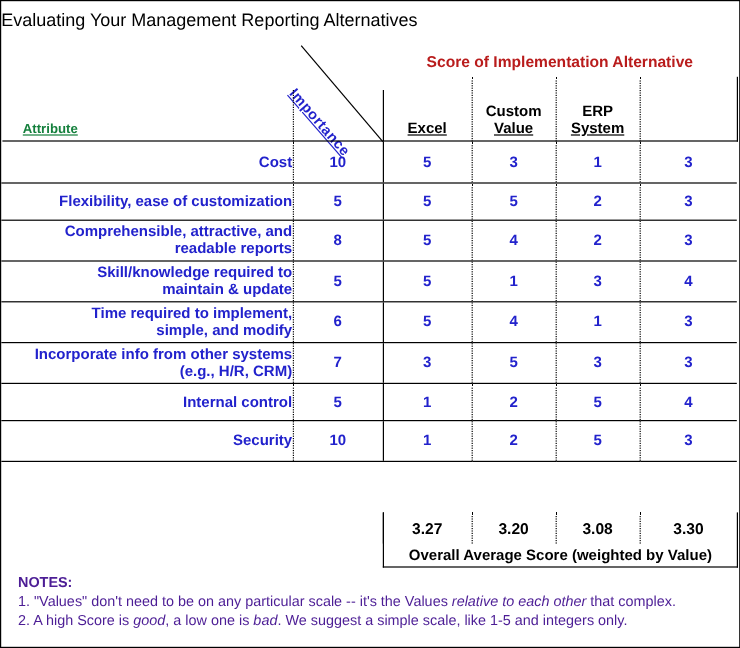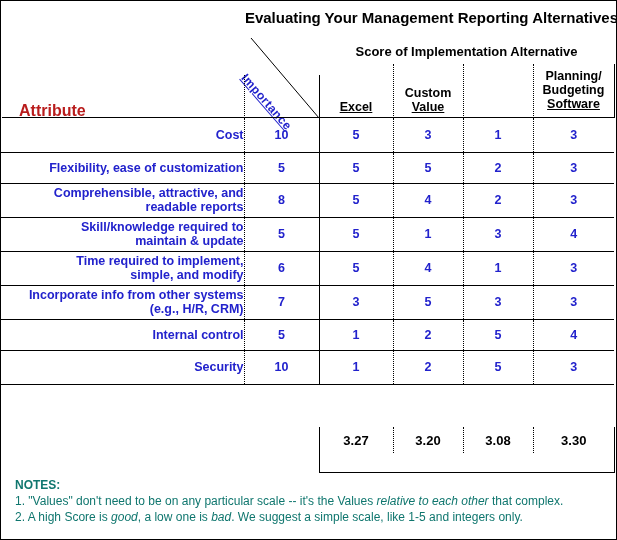--- a/index.html
+++ b/index.html
@@ -20,37 +20,37 @@
     border: 1px solid #000000;
     overflow: hidden;
   }
 
   
   #title {
     position: absolute;
     left: 0;
     top: 8px;
     width: 617px;
-    text-align: right;
+    text-align: left;
     font-size: 15px;
-    font-weight: bold;
+    font-weight: normal;
     color: #000000;
     letter-spacing: 0px;
   }
 
   
   #score-group-header {
     position: absolute;
     left: 318px;
     top: 43px;
     width: 295px;
     text-align: center;
     font-size: 13px;
     font-weight: bold;
-    color: #000000;
+    color: #b91c1c;
   }
 
   
   #diag-wrap {
     position: absolute;
     left: 240px;
     top: 30px;
     width: 85px;
     height: 92px;
   }
@@ -81,23 +81,24 @@
     font-weight: bold;
     color: #000000;
     line-height: 14px;
   }
   .col-head span.u { text-decoration: underline; }
 
   #attribute-head {
     position: absolute;
     left: 18px;
     top: 101px;
-    font-size: 16px;
-    font-weight: bold;
-    color: #b91c1c;
+    font-size: 11px;
+    font-weight: bold;
+    color: #15803d;
+    text-decoration: underline;
   }
 
   
   #table {
     position: absolute;
     left: 0;
     top: 117px;
     width: 615px;
   }
   table.grid {
@@ -235,21 +236,21 @@
     height: 0;
     border-top: 1px solid #000000;
   }
 
   
   #notes {
     position: absolute;
     left: 14px;
     top: 476px;
     font-size: 12px;
-    color: #0f766e;
+    color: #4c1d95;
     line-height: 16px;
   }
   #notes .nhead { font-weight: bold; }
   #notes .nline { white-space: nowrap; }
   #notes i { font-style: italic; }
 </style>
 </head>
 <body>
 
 <div id="page">
@@ -276,26 +277,25 @@
 
   <div class="col-head" style="left:318px; top:99px; width:74px;">
     <span class="u">Excel</span>
   </div>
 
   <div class="col-head" style="left:392px; top:85px; width:70px;">
     <div>Custom</div>
     <div><span class="u">Value</span></div>
   </div>
 
-
-  <div class="col-head" style="left:532px; top:68px; width:81px;">
-    <div>Planning/</div>
-    <div>Budgeting</div>
-    <div><span class="u">Software</span></div>
-  </div>
+  <div class="col-head" style="left:462px; top:85px; width:70px;">
+    <div>ERP</div>
+    <div><span class="u">System</span></div>
+  </div>
+
 
   <div id="head-rule"></div>
 
   <div id="table">
     <table class="grid">
       <colgroup>
         <col style="width:243px">
         <col style="width:75px">
         <col style="width:74px">
         <col style="width:70px">
@@ -408,20 +408,21 @@
           <td class="tot-dot">3.08</td>
           <td class="tot-dot">3.30</td>
         </tr>
       </tbody>
     </table>
   </div>
 
   <div id="avg-box-left"></div>
   <div id="avg-box-right"></div>
   <div id="avg-box-bottom"></div>
+  <div id="avg-caption">Overall Average Score (weighted by Value)</div>
 
   <div id="notes">
     <div class="nhead nline">NOTES:</div>
     <div class="nline"><span>1. "Values" don't need to be on any particular scale -- it's the Values </span><i>relative to each other</i><span> that complex.</span></div>
     <div class="nline"><span>2.  A high Score is </span><i>good</i><span>, a low one is </span><i>bad</i><span>.  We suggest a simple scale, like 1-5 and integers only.</span></div>
   </div>
 
 </div>
 
 </body></html>

